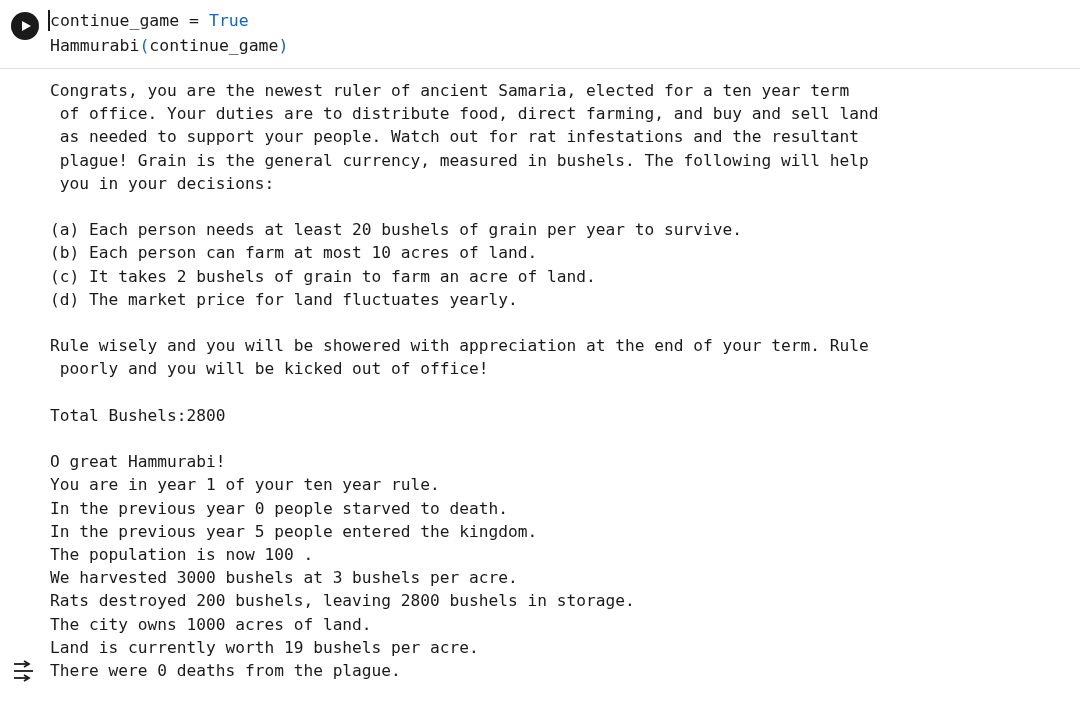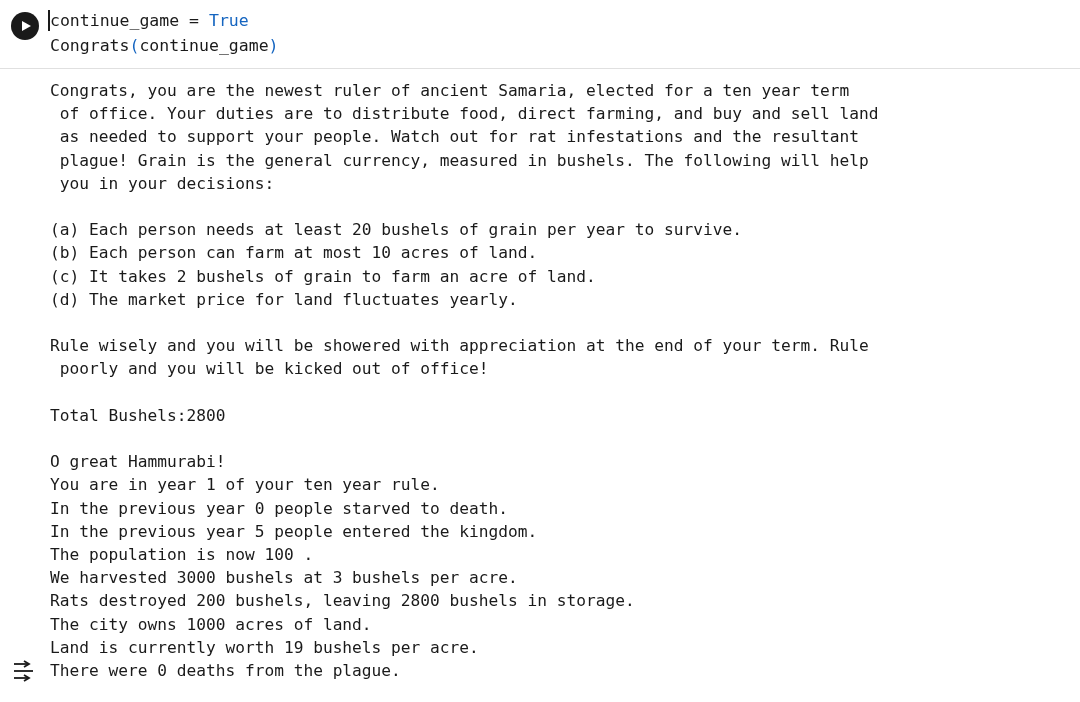--- a/index.html
+++ b/index.html
@@ -128,21 +128,21 @@
 <div class="notebook">
 
   <div class="cell-code">
     <div class="gutter">
       <div class="run-button">
         <div class="tri"></div>
       </div>
     </div>
     <div class="code-area">
       <div class="code-line first"><span class="caret"></span><span>continue_game = </span><span class="tok-kw">True</span></div>
-      <div class="code-line"><span>Congrats</span><span class="tok-paren">(</span><span>continue_game</span><span class="tok-paren">)</span></div>
+      <div class="code-line"><span>Hammurabi</span><span class="tok-paren">(</span><span>continue_game</span><span class="tok-paren">)</span></div>
     </div>
   </div>
 
   <div class="divider"></div>
 
   <div class="cell-output">
     <div class="out-gutter">
       <span class="out-icon">
         <svg width="24" height="22" viewBox="0 0 24 22" aria-hidden="true">
           <path d="M1 4 H15" stroke="#1a1a1a" stroke-width="1.8" fill="none"></path>

